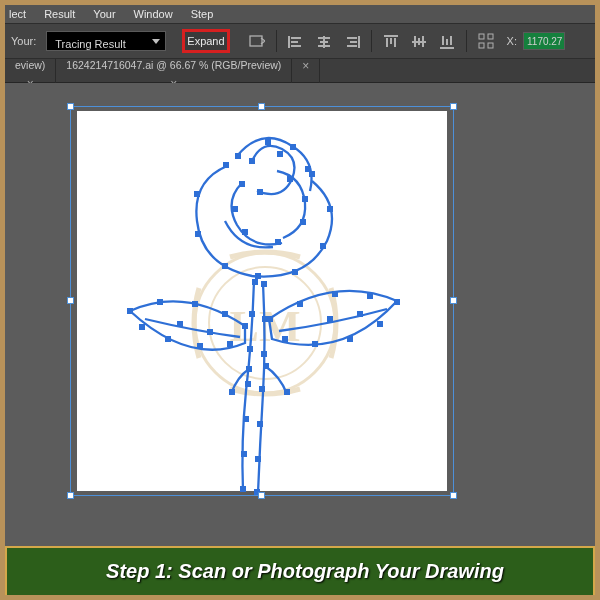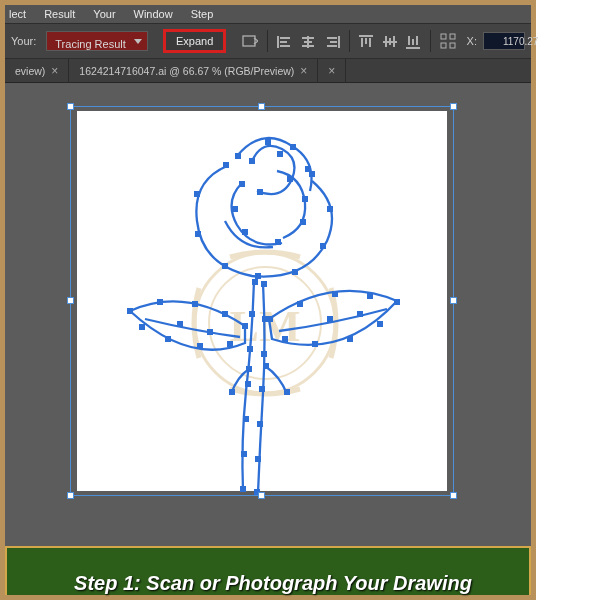--- a/index.html
+++ b/index.html
@@ -1,41 +1,41 @@
 <!DOCTYPE html>
 <html><head>
 <meta charset="utf-8">
 <style>
 * { margin: 0; padding: 0; box-sizing: border-box; }
 body { width: 600px; height: 600px; overflow: hidden; font-family: "Segoe UI", Tahoma, sans-serif; }
-.outer-border { width: 536px; height: 600px; border: 5px solid #b8925a; background: #525252; position: relative; }
+.outer-border { width: 600px; height: 600px; border: 5px solid #b8925a; background: #525252; position: relative; }
 .menubar { height: 18px; background: #535353; display: flex; align-items: center; padding-left: 4px; gap: 18px; }
 .menubar span { color: #e8e8e8; font-size: 11px; }
 .toolbar { height: 36px; background: #434343; display: flex; align-items: center; padding: 0 6px; gap: 6px; border-top: 1px solid #2d2d2d; border-bottom: 1px solid #2d2d2d;}
 .toolbar-label { color: #d0d0d0; font-size: 11px; margin-right: 4px; }
-.dropdown { background: #7f1d1d; border: 1px solid #5a5a5a; color: #d8d8d8; font-size: 11px; padding: 8px 18px 2px 8px; width: 120px; height: 20px; display:flex; align-items:center; position: relative;}
+.dropdown { background: #000000; border: 1px solid #5a5a5a; color: #d8d8d8; font-size: 11px; padding: 8px 18px 2px 8px; width: 120px; height: 20px; display:flex; align-items:center; position: relative;}
 .dropdown::after { content:""; position: absolute; right: 5px; top: 7px; border-left: 4px solid transparent; border-right: 4px solid transparent; border-top: 5px solid #c0c0c0;}
-.expand-btn { background: #3a3a3a; border: 3px solid #d62020; color: #e8e8e8; font-size: 11px; padding: 1px 10px; height: 24px; display:flex; align-items:center;}
+.expand-btn { background: #3a3a3a; border: 3px solid #d62020; color: #e8e8e8; font-size: 11px; padding: 1px 2px; height: 24px; display:flex; align-items:center;}
 .icon-btn { width: 22px; height: 20px; display: inline-flex; align-items: center; justify-content: center; color: #b8b8b8; }
 .sep { width: 1px; height: 22px; background: #2a2a2a; margin: 0 2px;}
 .x-label { color: #c8c8c8; font-size: 11px; margin-left: 4px;}
-.x-input { background: #0f172a; border: 1px solid #5a5a5a; color: #d0d0d0; font-size: 10px; width: 42px; height: 18px; padding-left: 19px; display:flex; align-items:center;}
+.x-input { background: #15803d; border: 1px solid #5a5a5a; color: #d0d0d0; font-size: 10px; width: 42px; height: 18px; padding-left: 3px; display:flex; align-items:center;}
 .tabs { height: 24px; background: #3d3d3d; display: flex; align-items: center; border-bottom: 1px solid #262626;}
-.tab { height: 24px; padding: 0 10px; display: flex; align-items: center; gap: 6px; color: #c8c8c8; font-size: 10.5px; border-right: 1px solid #2a2a2a;}
+.tab { height: 24px; padding: 0 10px; display: flex; align-items: center; gap: 6px; color: #c8c8c8; font-size: 10.5px; border-right: 1px solid #2a2a2a; flex-direction: column;}
 .tab-close { color: #a8a8a8; font-size: 12px; }
 .canvas-wrap { position: relative; width: 100%; height: calc(100% - 18px - 36px - 24px - 49px); background: #5c5c5c; overflow: hidden;}
 .artboard { position: absolute; left: 72px; top: 28px; width: 370px; height: 380px; background: #fff; }
 .bbox { position: absolute; left: 65px; top: 23px; width: 384px; height: 390px; border: 1px solid #4d90d9; }
 .handle { position: absolute; width: 7px; height: 7px; background: #fff; border: 1px solid #4d90d9; }
 .rose-svg { position: absolute; left: 72px; top: 28px; width: 370px; height: 390px; }
 .rose-svg path { fill: none; stroke: #2e6fd6; stroke-width: 2.3; }
 .anchor { fill: #2e6fd6; }
 .watermark { position: absolute; left: 180px; top: 160px; width: 160px; height: 160px; border-radius: 50%; opacity: 0.32; display:flex; align-items:center; justify-content:center;}
 .watermark svg { width: 160px; height: 160px;}
-.caption { position: absolute; left: 0; right: 0; bottom: 0; height: 49px; background: #2c5e1a; border: 2px solid #d4a84a; border-bottom: none; display: flex; align-items: flex-end; justify-content: center; padding-left: 10px;}
+.caption { position: absolute; left: 0; right: 0; bottom: 0; height: 49px; background: #2c5e1a; border: 2px solid #d4a84a; border-bottom: none; display: flex; align-items: center; justify-content: center; padding-left: 10px;}
 .caption span { color: #fff; font-size: 20px; font-weight: 700; font-style: italic; text-shadow: 1px 1px 2px #000;}
 .align-icon { display:inline-block; position:relative; width:16px; height:14px;}
 .ai-bar{position:absolute;background:#b0b0b0;height:2px;}
 </style>
 </head>
 <body>
 
 <div class="outer-border">
   <div class="menubar">
     <span>lect</span>

